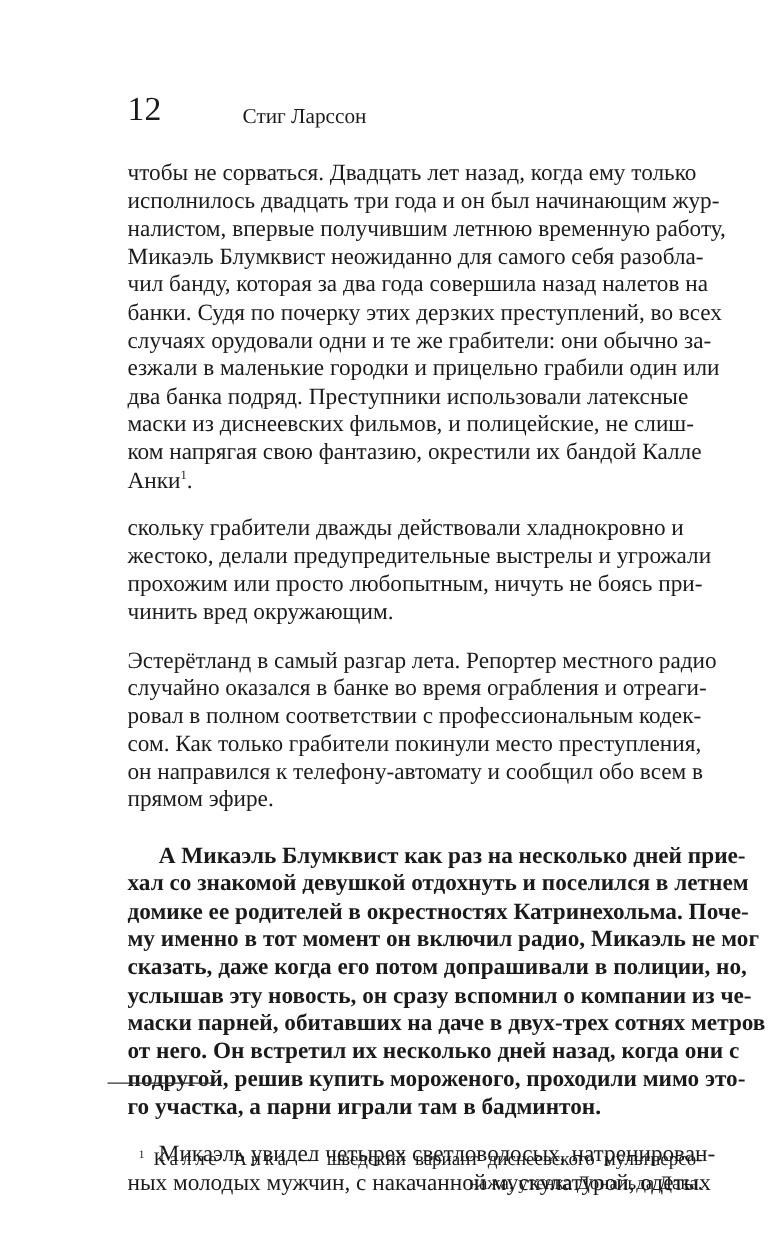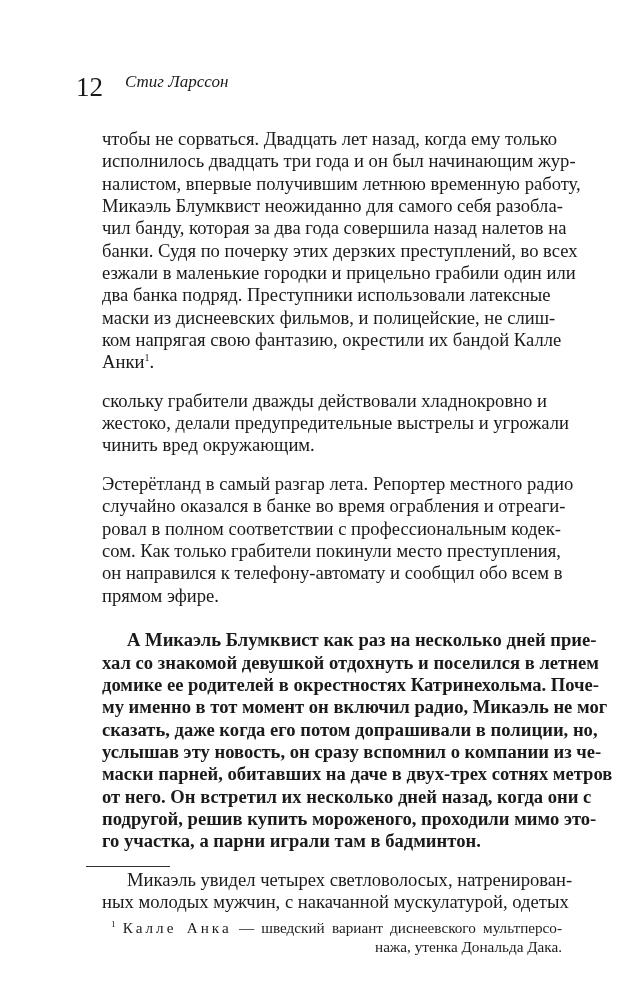--- a/index.html
+++ b/index.html
@@ -4,25 +4,25 @@
 <style>
   html, body { margin: 0; padding: 0; }
   body {
     width: 619px; height: 1001px;
     background: #ffffff;
     position: relative; overflow: hidden;
     color: #1a1a1a;
     font-family: "Liberation Serif", "DejaVu Serif", serif;
   }
   .header {
-    position: absolute; left: 76px; top: 72px;
-    display: flex; align-items: flex-start;
+    position: absolute; left: 102px; top: 72px;
+    display: flex; align-items: flex-end; gap: 28px;
   }
   .page-num { font-size: 27px; letter-spacing: 0px; }
-  .running-head { font-size: 17px; font-style: italic; margin-left: 22px; }
+  .running-head { font-size: 17px; margin-left: 37px; }
   .body-text {
     position: absolute; left: 86px; top: 112px; width: 476px;
     font-size: 18.6px; line-height: 22.35px;
     text-align: justify; hyphens: manual;
   }
   .body-text p { margin: 16px; text-align: justify; text-align-last: left; }
   .body-text p.gap { margin-top: 22.35px; font-weight: bold; }
   .line { display: block; text-align: justify; text-align-last: justify; white-space: nowrap; }
   .line.last { text-align-last: left; }
   sup { font-size: 10px; vertical-align: 7px; line-height: 0; }
@@ -48,30 +48,32 @@
 
 <div class="body-text">
 
   <p>
     <span class="line">чтобы не сорваться. Двадцать лет назад, когда ему только</span>
     <span class="line">исполнилось двадцать три года и он был начинающим жур-</span>
     <span class="line">налистом, впервые получившим летнюю временную работу,</span>
     <span class="line">Микаэль Блумквист неожиданно для самого себя разобла-</span>
     <span class="line">чил банду, которая за два года совершила назад налетов на</span>
     <span class="line">банки. Судя по почерку этих дерзких преступлений, во всех</span>
+    <span class="line">случаях орудовали одни и те же грабители: они обычно за-</span>
     <span class="line">езжали в маленькие городки и прицельно грабили один или</span>
     <span class="line">два банка подряд. Преступники использовали латексные</span>
     <span class="line">маски из диснеевских фильмов, и полицейские, не слиш-</span>
     <span class="line">ком напрягая свою фантазию, окрестили их бандой Калле</span>
     <span class="line last"><span>Анки</span><sup>1</sup><span>.</span></span>
   </p>
 
   <p>
     <span class="line">скольку грабители дважды действовали хладнокровно и</span>
     <span class="line">жестоко, делали предупредительные выстрелы и угрожали</span>
+    <span class="line">прохожим или просто любопытным, ничуть не боясь при-</span>
     <span class="line last">чинить вред окружающим.</span>
   </p>
 
   <p>
     <span class="line">Эстерётланд в самый разгар лета. Репортер местного радио</span>
     <span class="line">случайно оказался в банке во время ограбления и отреаги-</span>
     <span class="line">ровал в полном соответствии с профессиональным кодек-</span>
     <span class="line">сом. Как только грабители покинули место преступления,</span>
     <span class="line">он направился к телефону-автомату и сообщил обо всем в</span>
     <span class="line last">прямом эфире.</span>

